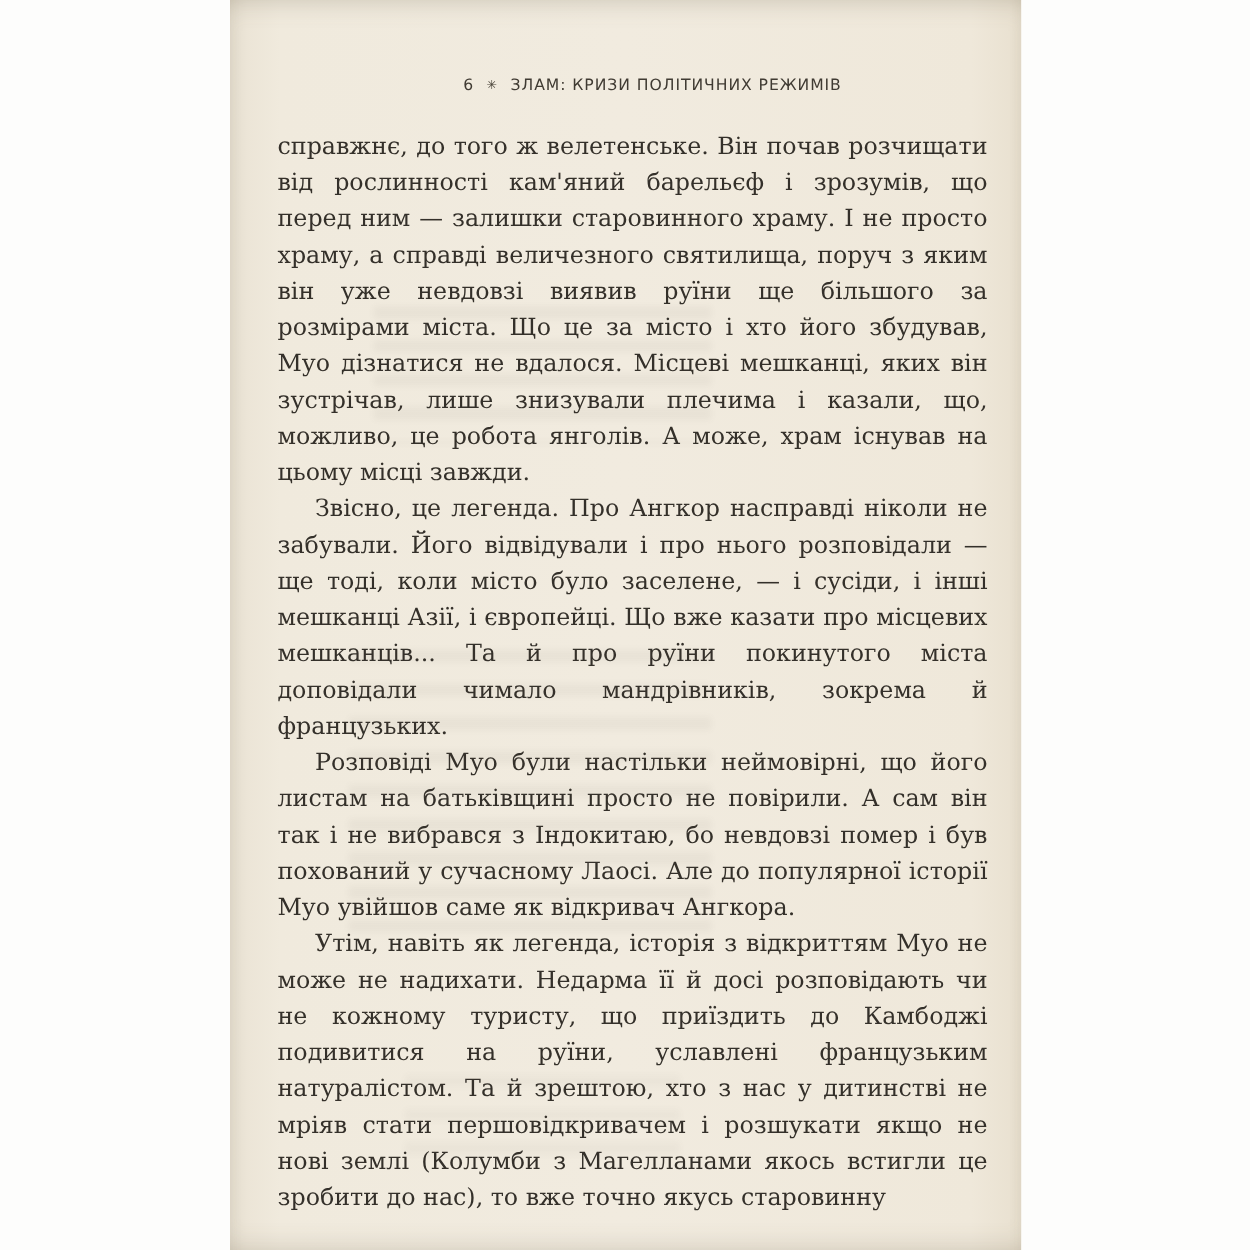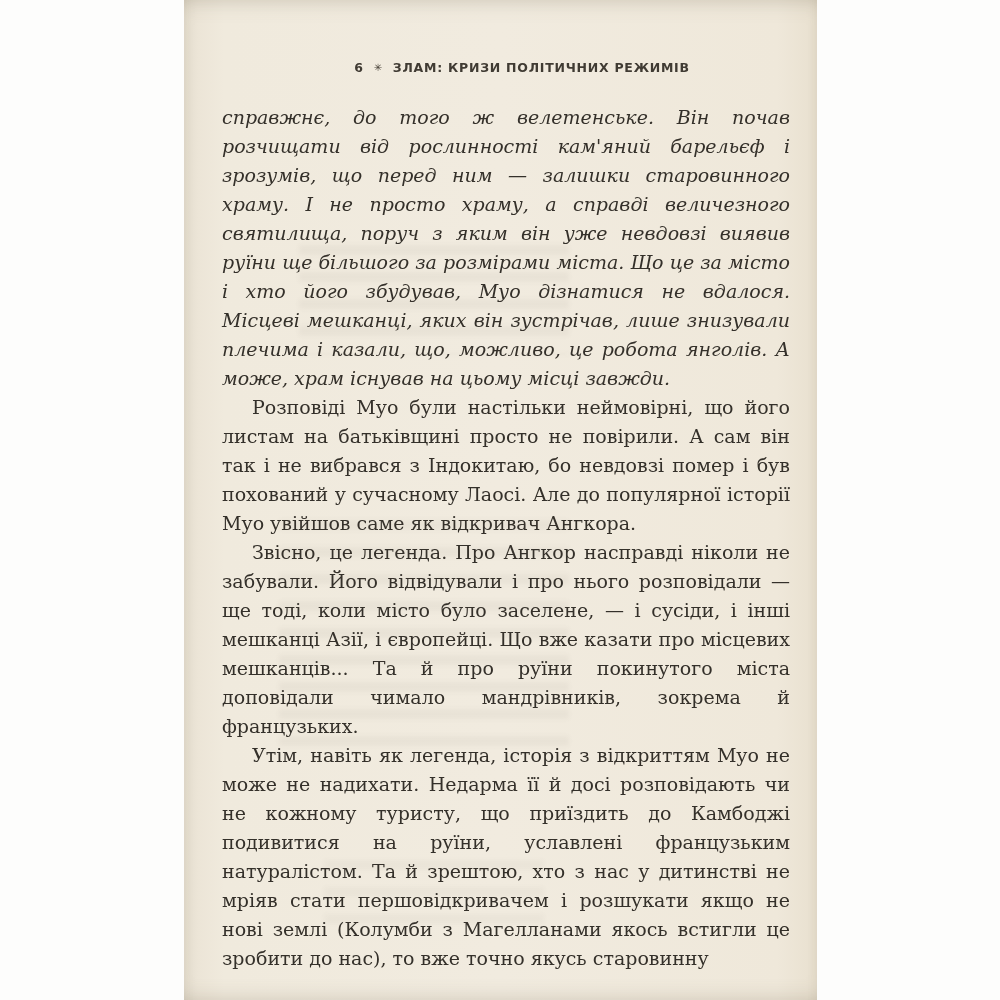--- a/index.html
+++ b/index.html
@@ -32,21 +32,21 @@
       inset 0 14px 22px -16px rgba(110, 96, 74, 0.35),
       inset 0 -14px 22px -16px rgba(110, 96, 74, 0.30);
   }
   .running-head {
     position: absolute;
     top: 60px;
     left: 0;
     right: 0;
     text-align: center;
     font-family: "DejaVu Sans", "Liberation Sans", sans-serif;
-    font-weight: bold;
+    font-weight: normal;
     font-size: 12.5px;
     letter-spacing: 0.06em;
     color: #403b33;
     white-space: nowrap;
     padding-left: 43px;
   }
   .running-head .pagenum { margin-right: 10px; }
   .running-head .orn {
     font-size: 10px;
     margin-right: 10px;
@@ -65,21 +65,20 @@
     text-align: justify;
     hyphens: auto;
     -webkit-hyphens: auto;
   }
   .body-text p {
     margin: 0;
     text-indent: 30px;
   }
   .body-text p.continued {
     text-indent: 0;
-    font-style: italic;
   }
   
   .show-through {
     position: absolute;
     pointer-events: none;
     filter: blur(2.5px);
     opacity: 0.05;
     background: repeating-linear-gradient(
       180deg,
       #5a5248 0px, #5a5248 10px,
@@ -94,22 +93,22 @@
 
 <div class="photo">
   <div class="page">
 
     <div class="running-head">
       <span class="pagenum">6</span><span class="orn">✳</span><span>ЗЛАМ: КРИЗИ ПОЛІТИЧНИХ РЕЖИМІВ</span>
     </div>
 
     <div class="body-text">
       <p class="continued">справжнє, до того ж велетенське. Він почав розчищати від рослинності кам'яний барельєф і зрозумів, що перед ним — залишки старовинного храму. І не просто храму, а справді величезного святилища, поруч з яким він уже невдовзі виявив руїни ще більшого за розмірами міста. Що це за місто і хто його збудував, Муо дізнатися не вдалося. Місцеві мешканці, яких він зустрічав, лише знизували плечима і казали, що, можливо, це робота янголів. А може, храм існував на цьому місці завжди.</p>
+      <p>Звісно, це легенда. Про Ангкор насправді ніколи не забували. Його відвідували і про нього розповідали — ще тоді, коли місто було заселене, — і сусіди, і інші мешканці Азії, і європейці. Що вже казати про місцевих мешканців... Та й про руїни покинутого міста доповідали чимало мандрівників, зокрема й французьких.</p>
       <p>Розповіді Муо були настільки неймовірні, що його листам на батьківщині просто не повірили. А сам він так і не вибрався з Індокитаю, бо невдовзі помер і був похований у сучасному Лаосі. Але до популярної історії Муо увійшов саме як відкривач Ангкора.</p>
-      <p>Звісно, це легенда. Про Ангкор насправді ніколи не забували. Його відвідували і про нього розповідали — ще тоді, коли місто було заселене, — і сусіди, і інші мешканці Азії, і європейці. Що вже казати про місцевих мешканців... Та й про руїни покинутого міста доповідали чимало мандрівників, зокрема й французьких.</p>
       <p>Утім, навіть як легенда, історія з відкриттям Муо не може не надихати. Недарма її й досі розповідають чи не кожному туристу, що приїздить до Камбоджі подивитися на руїни, уславлені французьким натуралістом. Та й зрештою, хто з нас у дитинстві не мріяв стати першовідкривачем і розшукати якщо не нові землі (Колумби з Магелланами якось встигли це зробити до нас), то вже точно якусь старовинну</p>
     </div>
 
     <div class="show-through st-1"></div>
     <div class="show-through st-2"></div>
     <div class="show-through st-3"></div>
 
   </div>
 </div>
 

